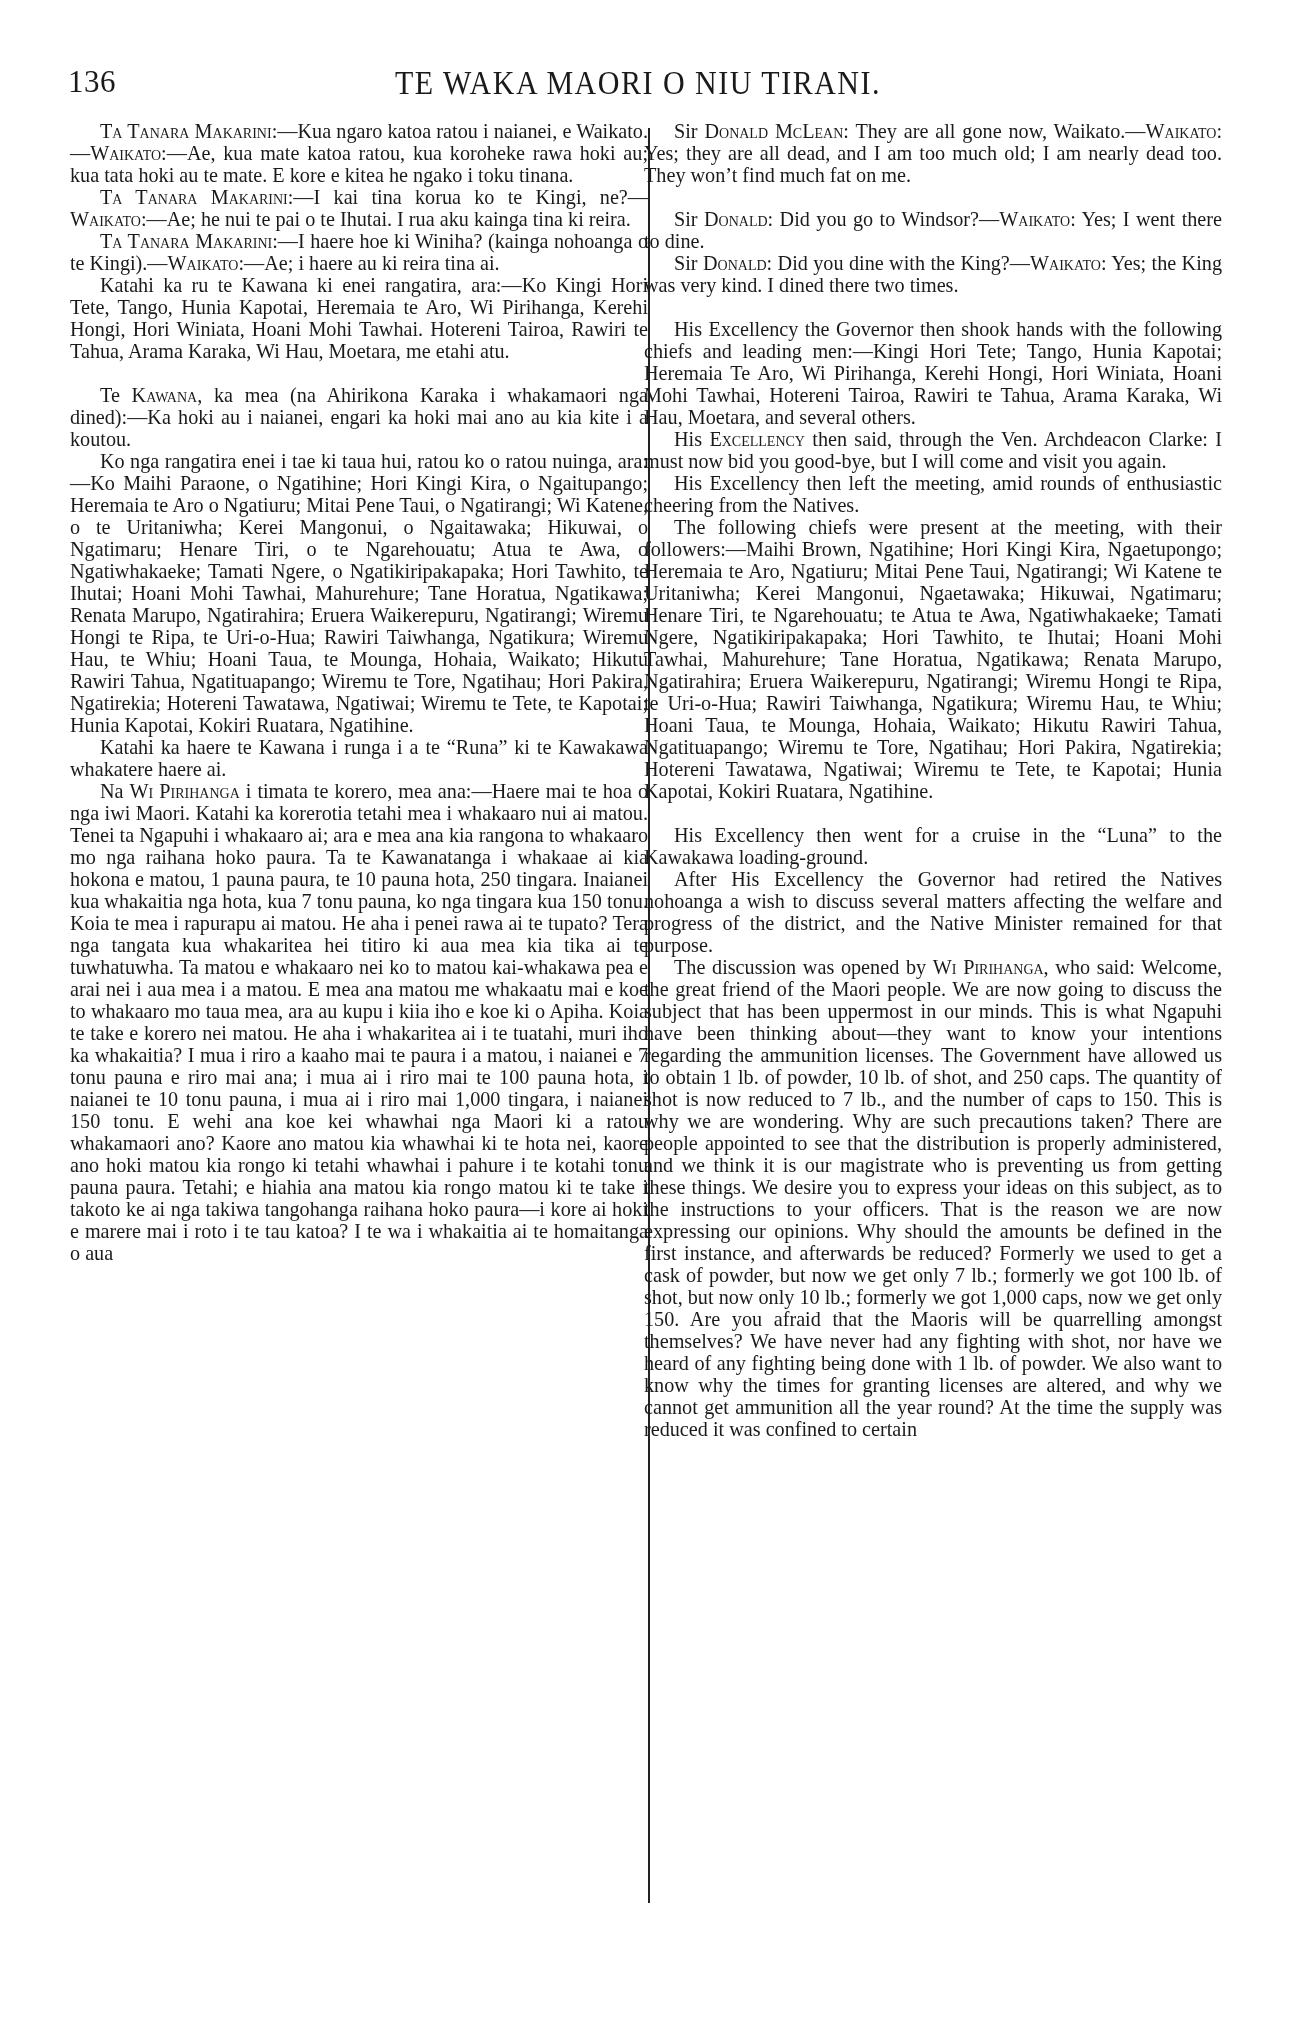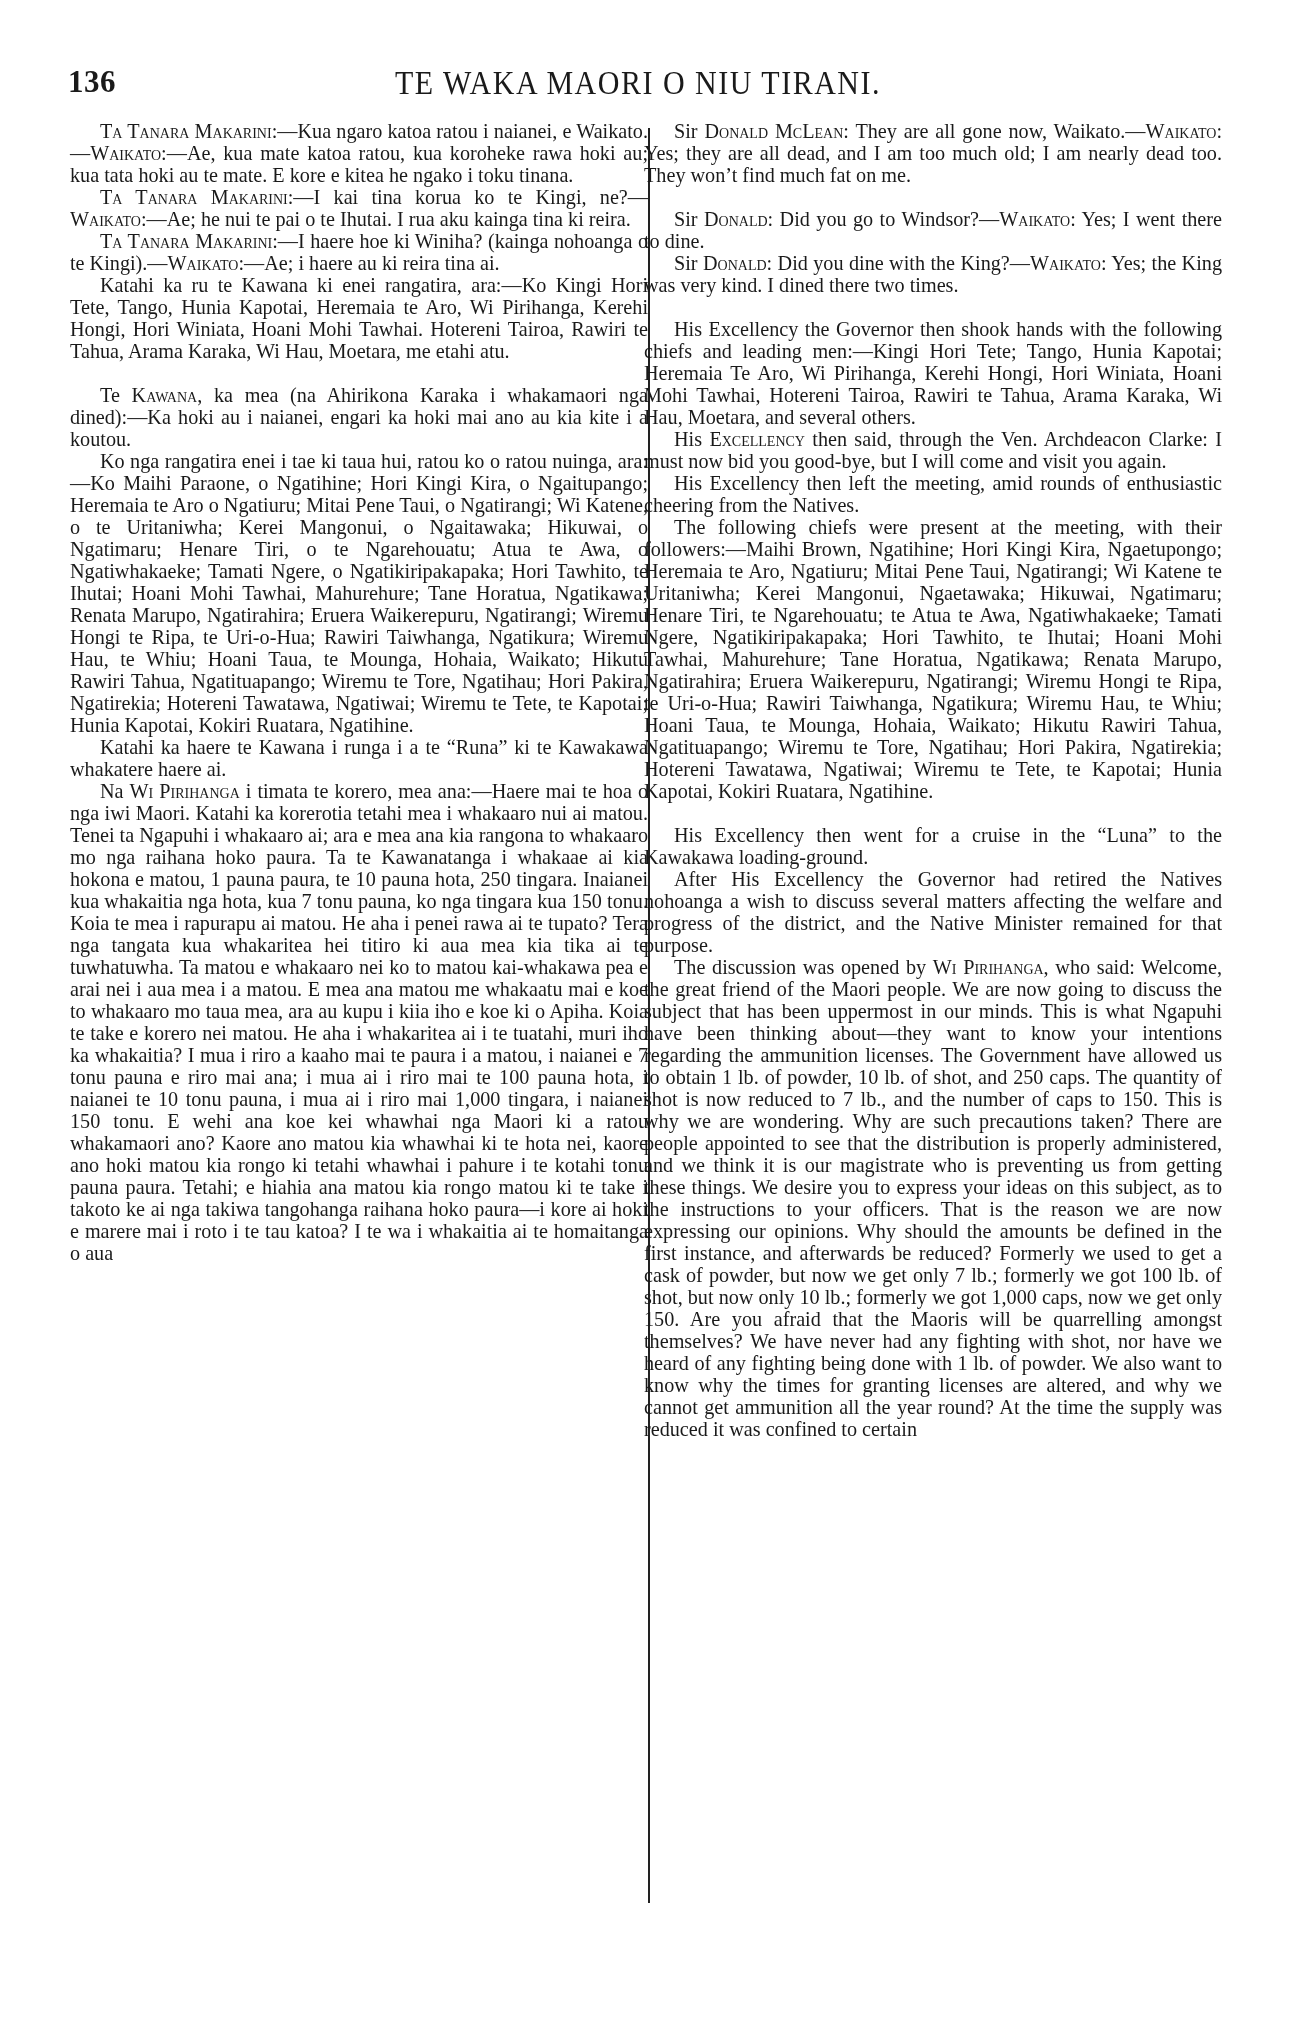--- a/index.html
+++ b/index.html
@@ -1,18 +1,18 @@
 <!DOCTYPE html>
 <html><head>
 <meta charset="utf-8">
 <style>
   html, body { margin: 0; padding: 0; background: #ffffff; }
   body { width: 1293px; height: 2043px; position: relative; overflow: hidden; color: #1a1a1a; font-family: "DejaVu Serif", "Liberation Serif", serif; }
   .page-header { position: absolute; top: 64px; left: 68px; width: 1180px; height: 50px; }
-  .page-number { position: absolute; left: 0; top: 0; font-family: "Liberation Serif", serif; font-weight: bold; font-size: 31px; letter-spacing: 0.5px; }
+  .page-number { position: absolute; left: 0; top: 0; font-family: "Liberation Serif", serif; font-weight: normal; font-size: 31px; letter-spacing: 0.5px; }
   .running-title { position: absolute; left: 150px; top: 2px; width: 840px; text-align: center; font-family: "Liberation Serif", serif; font-size: 30px; letter-spacing: 1.5px; transform: scaleY(1.12); }
   .column { position: absolute; top: 120px; width: 578px; font-family: Liberation Serif, serif; font-size: 20.2px; line-height: 22px; text-align: justify; }
   .col-left { left: 70px; }
   .col-right { left: 644px; }
   .divider { position: absolute; left: 648px; top: 128px; width: 2px; height: 1775px; background: #222; }
   p { margin: 0; text-indent: 30px; hyphens: manual; }
   .gap { height: 22px; }
   .sc { font-variant: small-caps; }
 </style>
 </head>

